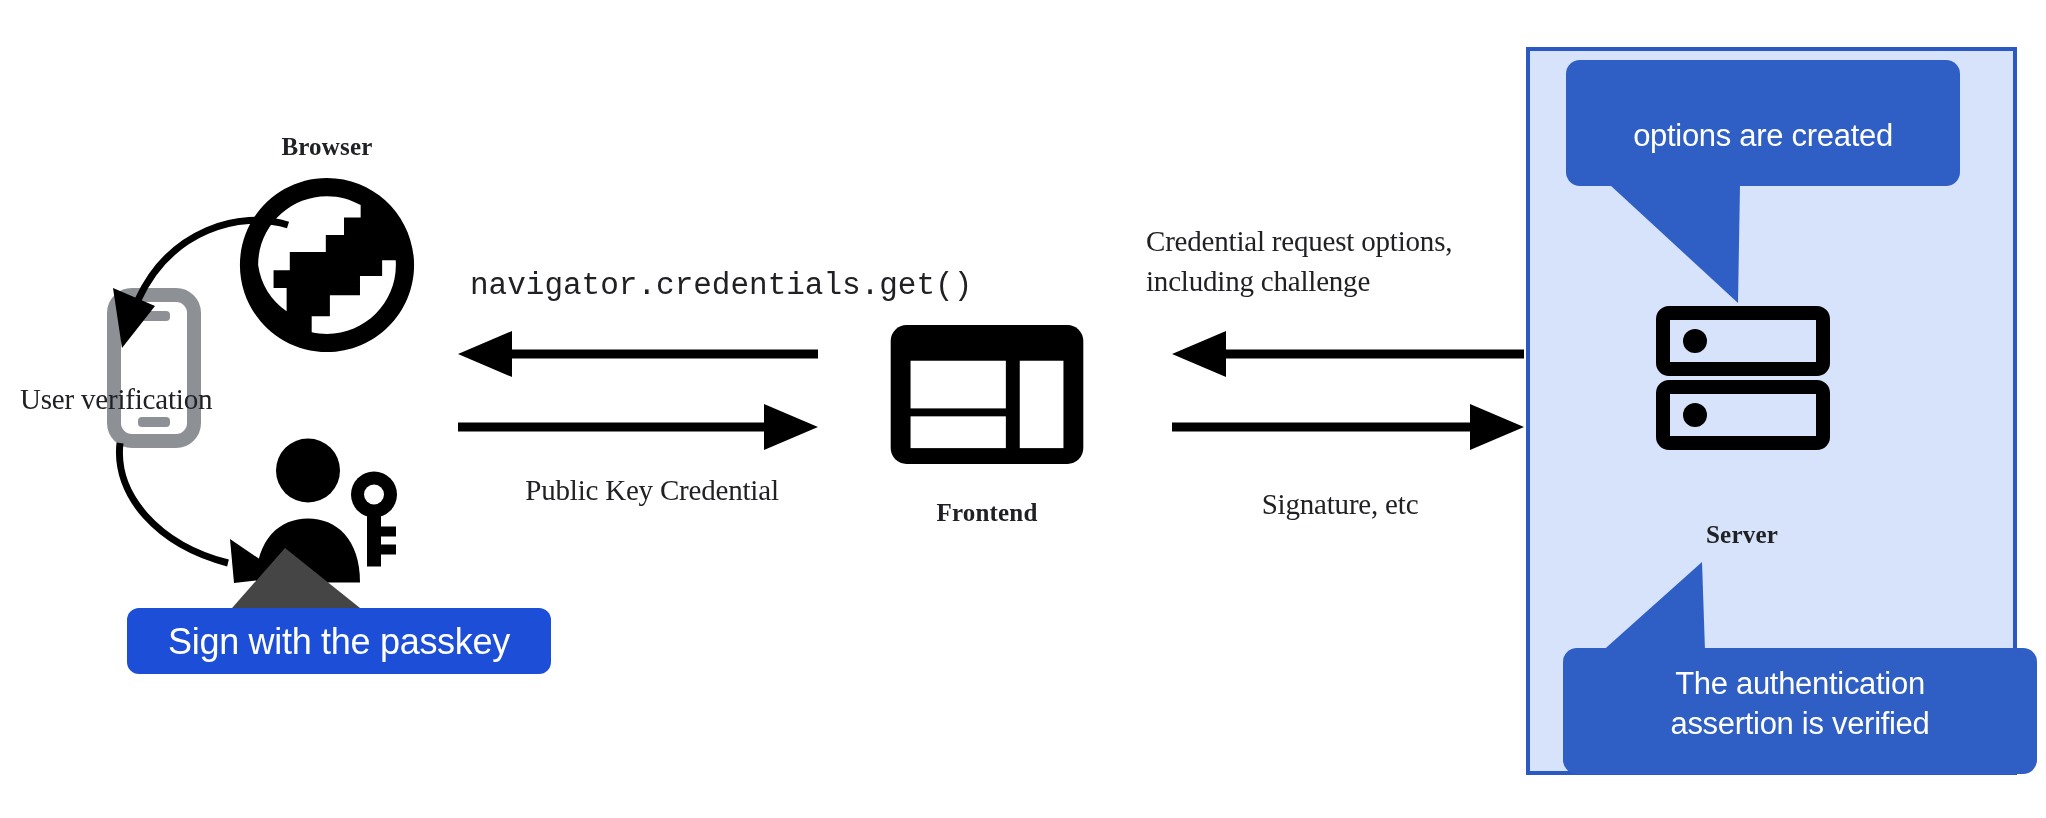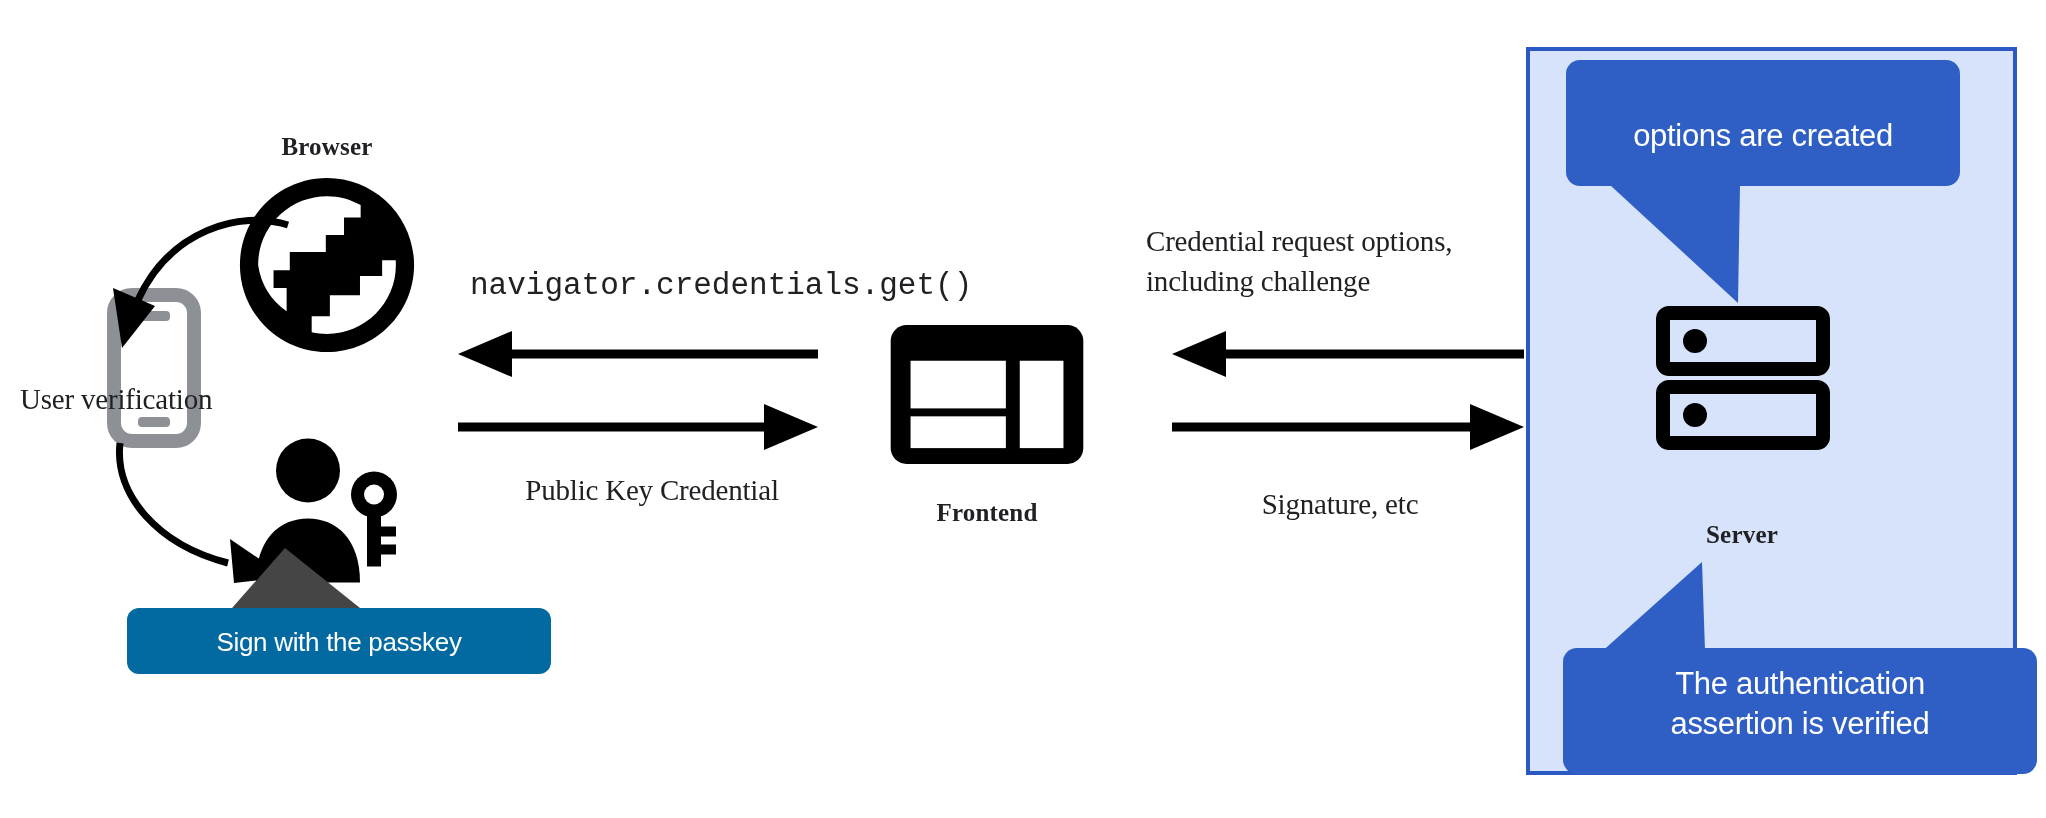--- a/index.html
+++ b/index.html
@@ -44,24 +44,24 @@
     font-size:31px;
     line-height:40px;
     text-align:center;
     padding:16px 18px;
     box-sizing:border-box;
     font-family:"Liberation Sans",sans-serif;
     letter-spacing:-0.3px;
   }
   .callout-dark{
     position:absolute;
-    background:#0369a1;
+    background:#1d4ed8;
     color:#ffffff;
     border-radius:12px;
-    font-size:26px;
+    font-size:36px;
     line-height:40px;
     text-align:center;
     padding:14px 26px;
     box-sizing:border-box;
     font-family:"Liberation Sans",sans-serif;
     letter-spacing:-0.3px;
     white-space:nowrap;
   }
 
   svg{display:block;overflow:visible;}

